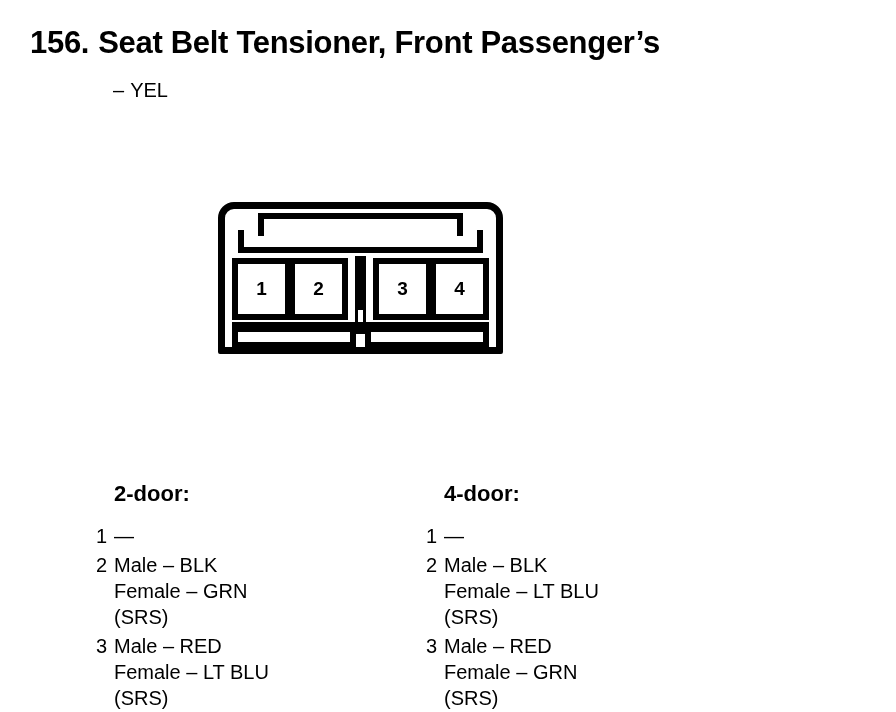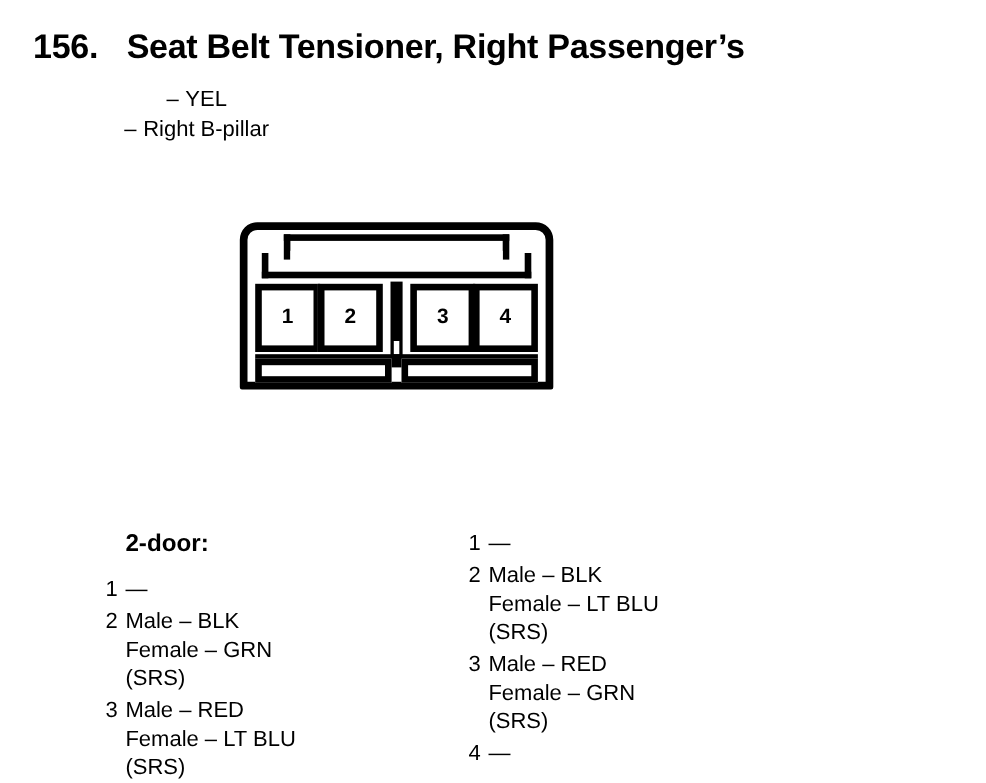--- a/index.html
+++ b/index.html
@@ -19,21 +19,21 @@
   
   .title {
     position: absolute;
     left: 30px;
     top: 25px;
     font-size: 31px;
     font-weight: bold;
     letter-spacing: -0.3px;
     white-space: nowrap;
   }
-  .title .num { margin-right: 26px; }
+  .title .num { margin-right: 9px; }
 
   .subnotes {
     position: absolute;
     left: 113px;
     top: 76px;
     font-size: 20px;
     line-height: 28px;
     white-space: nowrap;
   }
   .subnote { display: block; text-align: center; }
@@ -183,29 +183,26 @@
   .pin-entry .pin-lines {
     line-height: 26px;
     white-space: nowrap;
   }
   .pin-entry .pin-lines span { display: block; }
 </style>
 </head>
 <body>
 
 <div class="title">
-  <span class="num">156.</span><span>Seat Belt Tensioner, Right Passenger’s</span>
+  <span class="num">156.</span><span>Seat Belt Tensioner, Front Passenger’s</span>
 </div>
 
 <div class="subnotes">
   <span class="subnote">
     <span class="dash">–</span><span>YEL</span>
-  </span>
-  <span class="subnote">
-    <span class="dash">–</span><span>Right B-pillar</span>
   </span>
 </div>
 
 <div class="connector">
   <div class="shell"></div>
   <div class="topbar-narrow"></div>
   <div class="topbar-wide"></div>
   <div class="topbar-join"></div>
 
   <div class="pin-row">
@@ -261,20 +258,21 @@
 
   <div class="pin-entry">
     <span class="pin-no">4</span>
     <span class="pin-lines">
       <span>—</span>
     </span>
   </div>
 </div>
 
 <div class="col col-4door">
+  <div class="col-heading">4-door:</div>
 
   <div class="pin-entry">
     <span class="pin-no">1</span>
     <span class="pin-lines">
       <span>—</span>
     </span>
   </div>
 
   <div class="pin-entry">
     <span class="pin-no">2</span>

